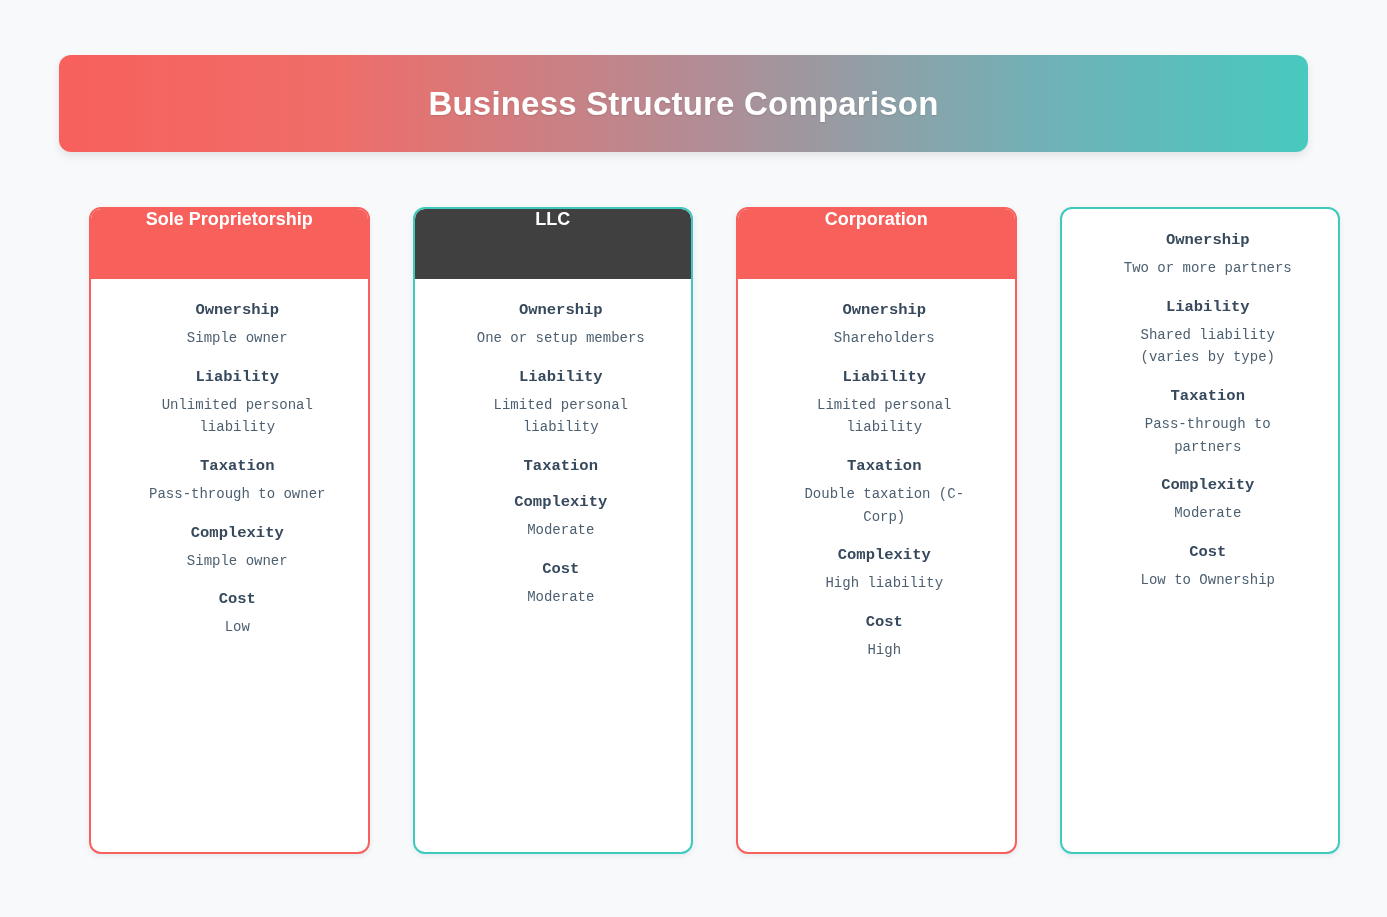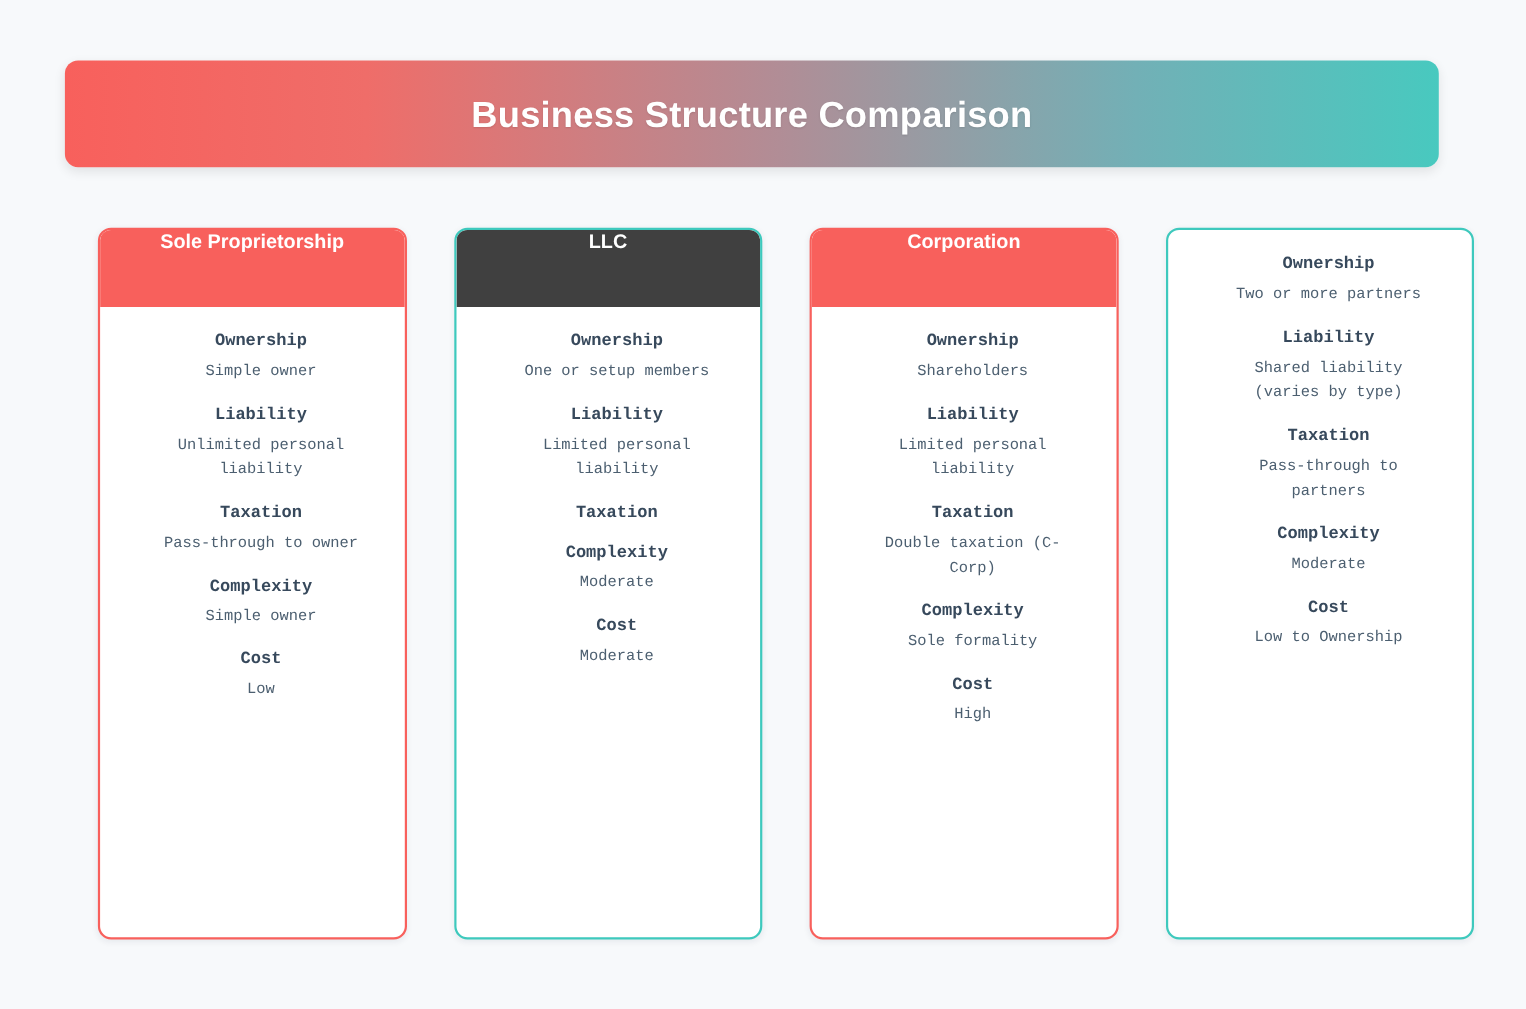--- a/index.html
+++ b/index.html
@@ -185,21 +185,21 @@
         <div class="attr">
           <span class="attr-label">Liability</span>
           <span class="attr-value">Limited personal liability</span>
         </div>
         <div class="attr">
           <span class="attr-label">Taxation</span>
           <span class="attr-value">Double taxation (C-Corp)</span>
         </div>
         <div class="attr">
           <span class="attr-label">Complexity</span>
-          <span class="attr-value">Sole formality</span>
+          <span class="attr-value">High liability</span>
         </div>
         <div class="attr">
           <span class="attr-label">Cost</span>
           <span class="attr-value">High</span>
         </div>
       </div>
     </div>
 
     <div class="card accent-teal">
       <div class="card-body">

